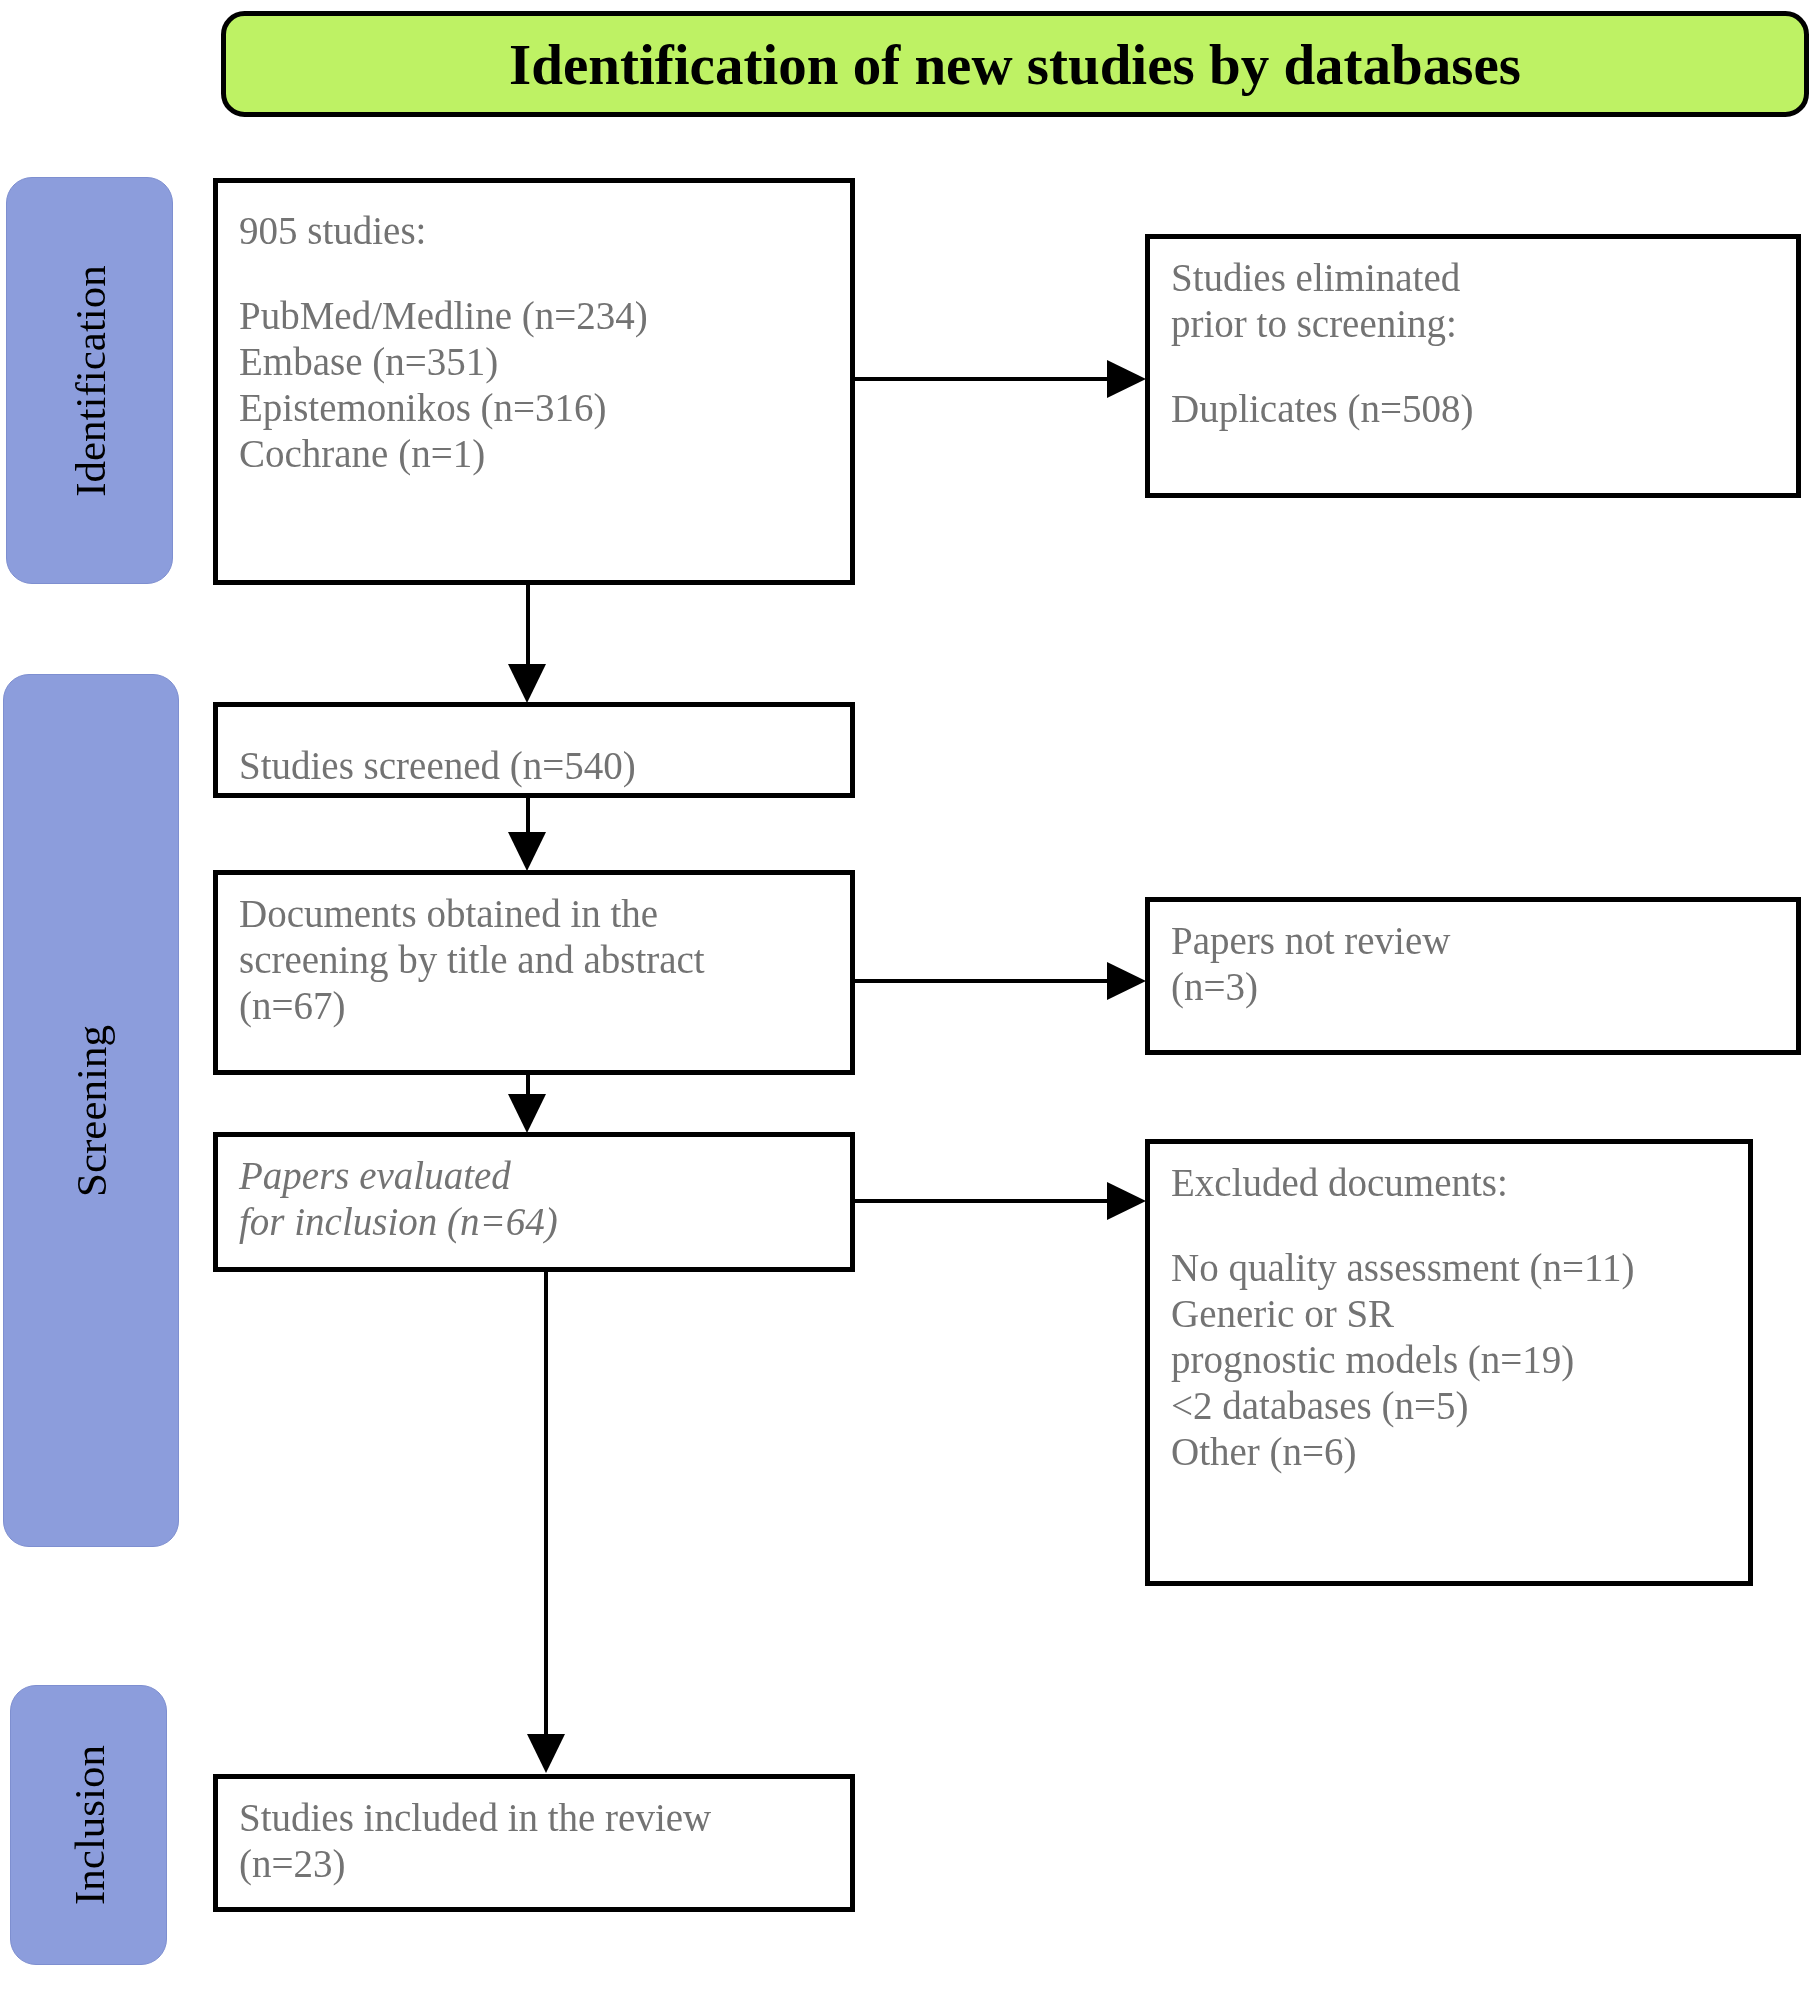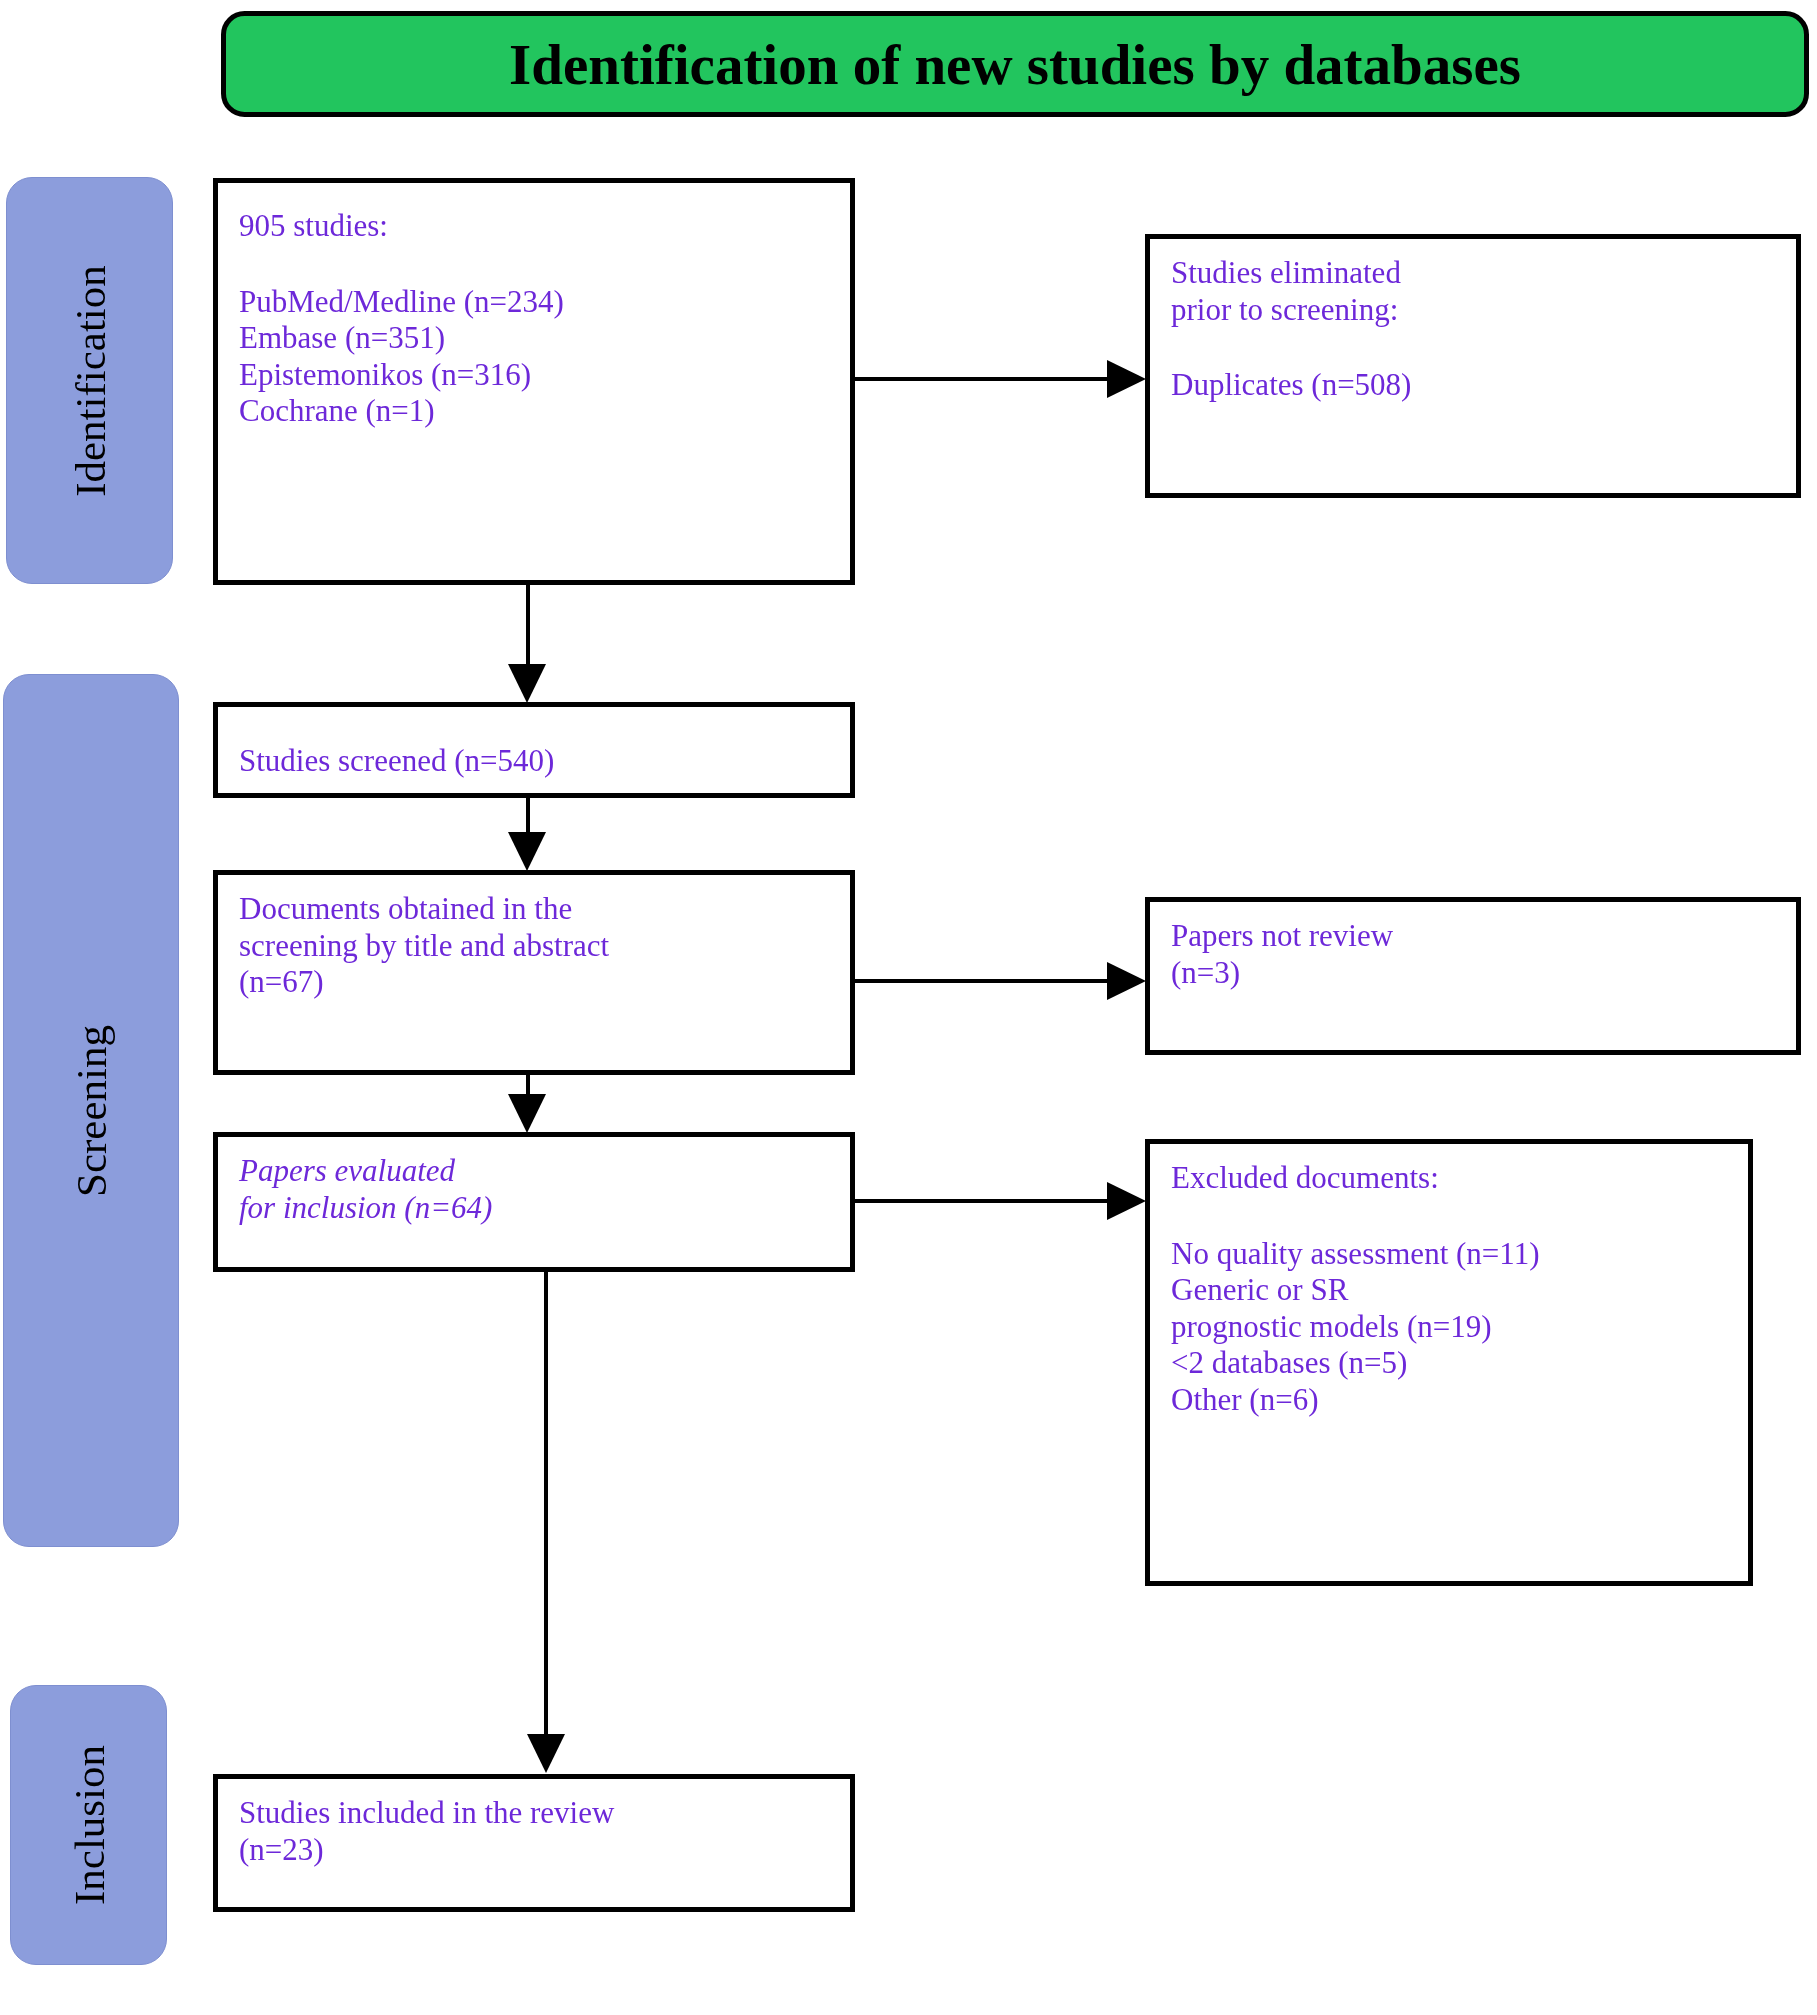--- a/index.html
+++ b/index.html
@@ -16,21 +16,21 @@
     overflow: hidden;
   }
 
   
   .title-banner {
     position: absolute;
     left: 221px;
     top: 11.2px;
     width: 1588px;
     height: 106px;
-    background: #22c55e;
+    background: #bef264;
     border: 5.6px solid #000000;
     border-radius: 23.6px;
     box-sizing: border-box;
     display: flex;
     align-items: center;
     justify-content: center;
   }
   .title-text {
     font-size: 57px;
     font-weight: bold;
@@ -66,23 +66,23 @@
 
   
   .flow-box {
     position: absolute;
     background: #ffffff;
     border: 5.6px solid #000000;
     box-sizing: border-box;
     padding: 16px 18.6px 12.4px 21px;
   }
   .box-line {
-    font-size: 31px;
+    font-size: 39px;
     line-height: 1.18;
-    color: #6d28d9;
+    color: #737373;
     white-space: nowrap;
   }
   .spacer-line { height: 39px; }
 
   #box-records      { left: 213px;  top: 178px;  width: 642px; height: 407px; }
   #box-duplicates   { left: 1145px; top: 234px;  width: 656px; height: 264px; }
   #box-screened     { left: 213px;  top: 702px; width: 642px; height: 96px; }
   #box-obtained     { left: 213px;  top: 870px; width: 642px; height: 205px; }
   #box-notfound     { left: 1145px; top: 897px; width: 656px; height: 158px; }
   #box-evaluated    { left: 213px;  top: 1132px; width: 642px; height: 140px; font-style: italic; }

